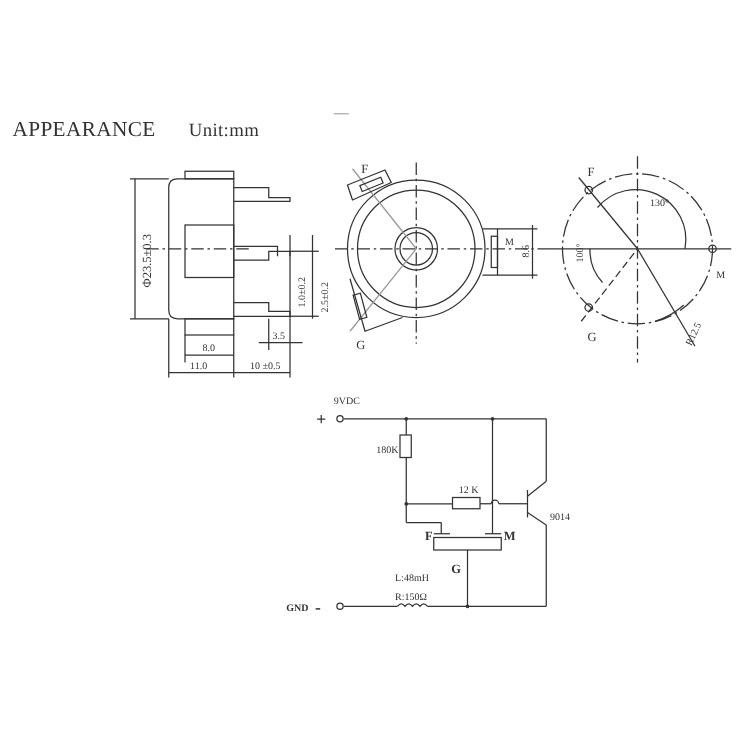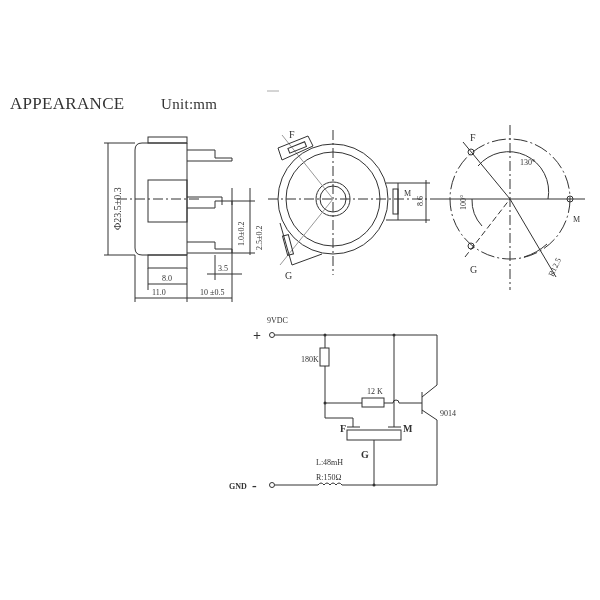--- a/index.html
+++ b/index.html
@@ -1,18 +1,18 @@
 <!DOCTYPE html>
 <html><head>
 <meta charset="utf-8">
 <style>
   html, body { margin:0; padding:0; background:#ffffff; }
   body { width:600px; height:600px; position:relative; overflow:hidden; font-family:"Liberation Serif", serif; color:#222; }
   .title { position:absolute; left:10px; top:94px; font-size:17px; letter-spacing:0.3px; color:#333; }
-  .title .unit { margin-left:32px; font-size:15px; }
+  .title .unit { margin-left:22px; font-size:15px; }
   svg { position:absolute; left:0; top:0; }
   .lbl { font-family:"Liberation Serif", serif; fill:#333; }
   .sm { font-size:8px; }
   .md { font-size:10px; }
 </style>
 </head>
 <body>
 
 <div class="title">
   <span>APPEARANCE</span>

